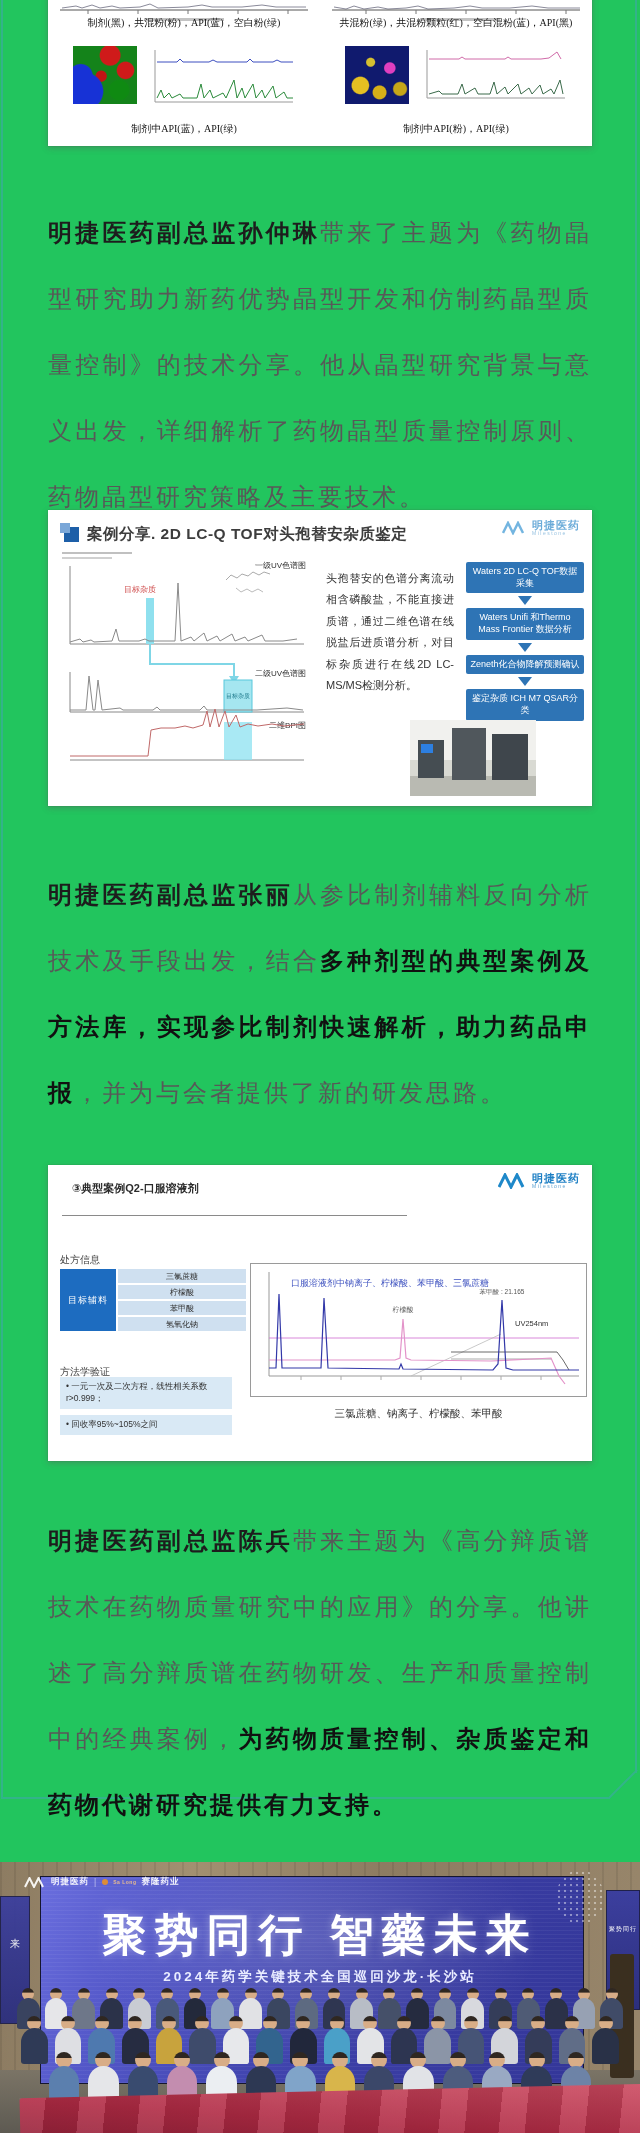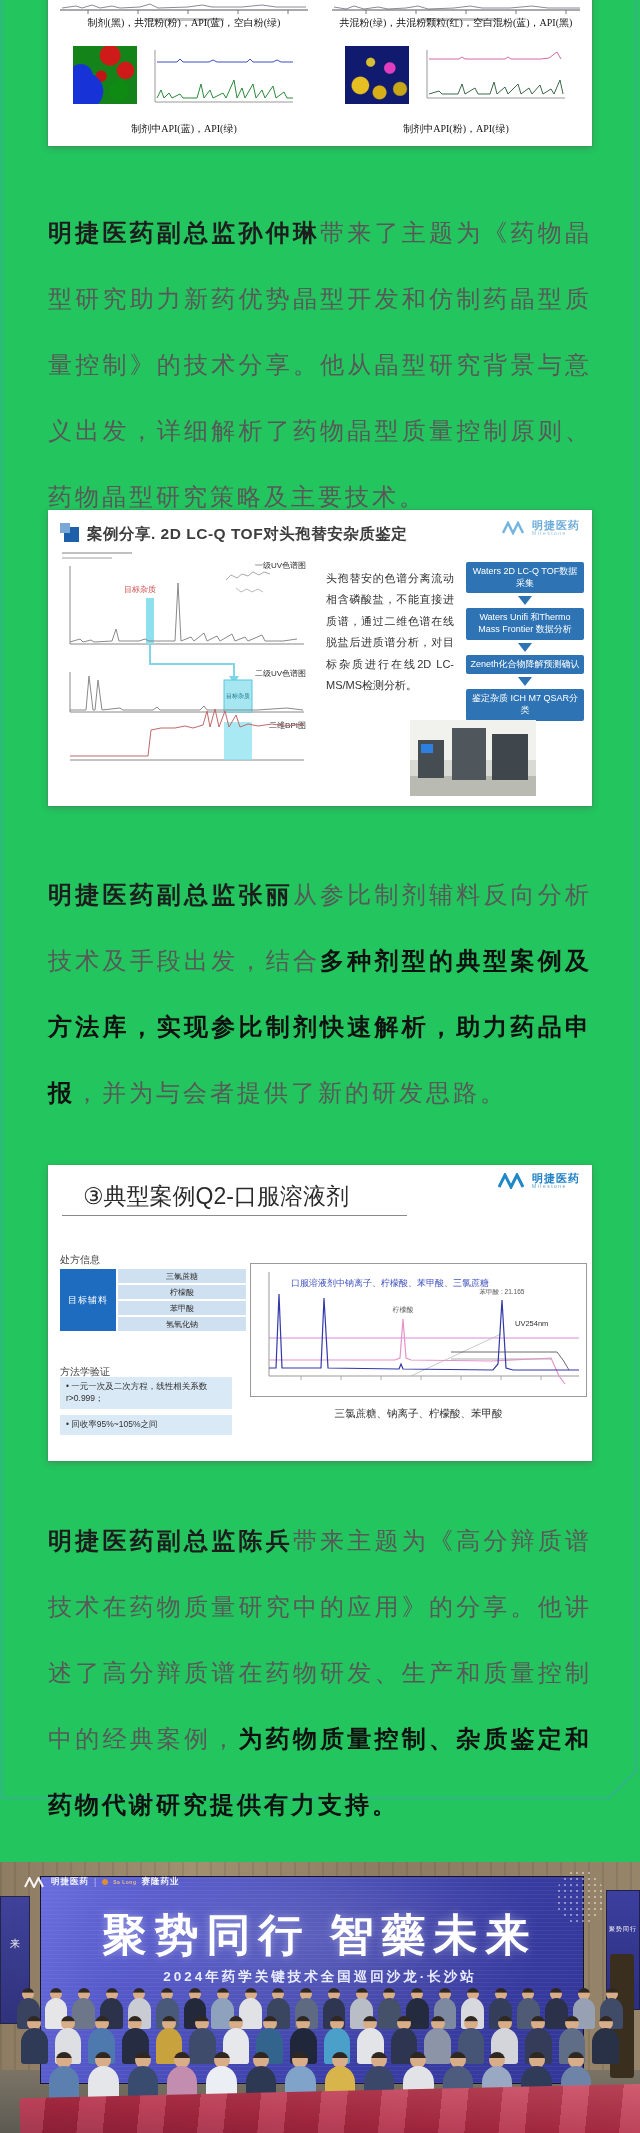--- a/index.html
+++ b/index.html
@@ -66,21 +66,21 @@
   .flow-arrow{width:0;height:0;border-left:7px solid transparent;border-right:7px solid transparent;
               border-top:9px solid #2e74b5;margin:3px 0;}
   .lab{position:absolute;left:362px;top:210px;width:126px;height:76px;
        background:linear-gradient(#f1f1ee 0 52%,#d9dad3 52% 74%,#b9bab2 74%);}
   .lab div{position:absolute;}
   .lab-i1{left:8px;top:20px;width:26px;height:38px;background:#454d52;}
   .lab-scr{left:11px;top:24px;width:12px;height:9px;background:#2d7fe0;}
   .lab-i2{left:42px;top:8px;width:34px;height:52px;background:#50575c;}
   .lab-i3{left:82px;top:14px;width:36px;height:46px;background:#3f464c;}
   
-  .s2-title{position:absolute;left:35px;top:16px;font-size:23px;font-weight:normal;color:#2b2b2b;}
+  .s2-title{position:absolute;left:24px;top:16px;font-size:11px;font-weight:bold;color:#2b2b2b;}
   .s2-rule{position:absolute;left:14px;top:50px;width:345px;height:1px;background:#8a8a8a;}
   .s2-label{position:absolute;font-size:10px;color:#444;}
   .rx-table{position:absolute;left:12px;top:104px;display:flex;gap:2px;}
   .rx-head{width:56px;background:#1d6cc0;color:#fff;font-size:9px;display:flex;align-items:center;
            justify-content:center;text-align:center;letter-spacing:1px;}
   .rx-rows{display:flex;flex-direction:column;gap:2px;}
   .rx-row{width:128px;height:14px;background:#cfe0f0;color:#333;font-size:8px;display:flex;
           align-items:center;justify-content:center;}
   .bullets{position:absolute;left:12px;top:212px;width:172px;display:flex;flex-direction:column;gap:6px;}
   .bullet{background:#d9e9f5;color:#333;font-size:8.5px;line-height:1.4;padding:4px 6px;}

